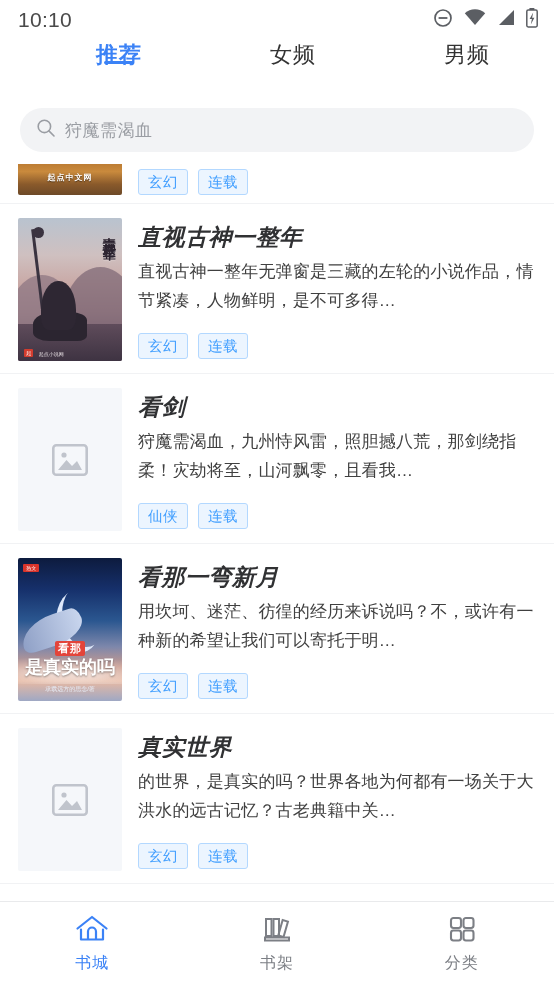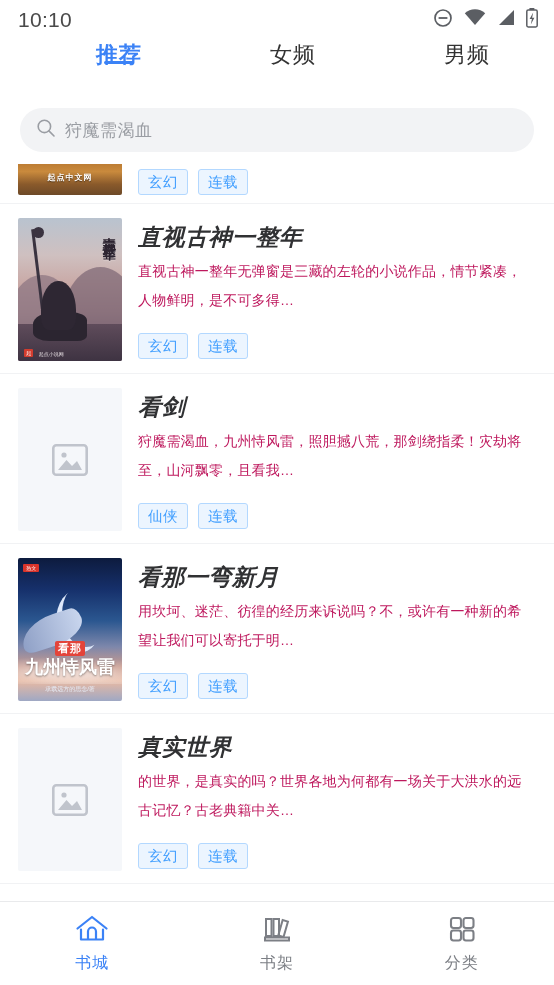--- a/index.html
+++ b/index.html
@@ -66,21 +66,21 @@
   .book-row.partial .cover { height: 36px; }
   .cover.placeholder { display: flex; align-items: center; justify-content: center; }
   .cover svg { display: block; }
   .info { flex: 1 1 auto; min-width: 0; display: flex; flex-direction: column; }
   .book-title {
     font-size: 23px; color: #303133; font-weight: 600;
     line-height: 30px; margin-top: 4px; letter-spacing: .5px;
     white-space: nowrap; overflow: hidden; text-overflow: ellipsis; font-style: italic;
   }
   .book-desc {
-    font-size: 14px; color: #be185d; line-height: 29px;
+    font-size: 17px; color: #404040; line-height: 29px;
     margin-top: 9px; letter-spacing: .2px;
     display: -webkit-box; -webkit-line-clamp: 2; -webkit-box-orient: vertical;
     overflow: hidden;
   }
   .tags { display: flex; gap: 10px; margin-top: 25px; }
   .tag {
     font-size: 14.5px; color: #409eff; background: #ecf5ff;
     border: 1px solid #b3d8ff; border-radius: 3px;
     padding: 2px 9px; line-height: 20px; letter-spacing: .5px;
   }
@@ -248,21 +248,21 @@
     </div>
 
     <div class="book-row">
       <div class="cover">
         <div class="art art-2">
           <div class="badge">热文</div>
           <div class="moon"></div>
             <div class="whale"></div>
             <div class="cloud"></div>
           <div class="t1">看那</div>
-          <div class="t2">九州恃风雷</div>
+          <div class="t2">是真实的吗</div>
           <div class="sub">承载远方的思念/著</div>
         </div>
       </div>
       <div class="info">
         <div class="book-title">看那一弯新月</div>
         <div class="book-desc">用坎坷、迷茫、彷徨的经历来诉说吗？不，或许有一种新的希望让我们可以寄托于明…</div>
         <div class="tags">
           <span class="tag">玄幻</span>
           <span class="tag">连载</span>
         </div>

